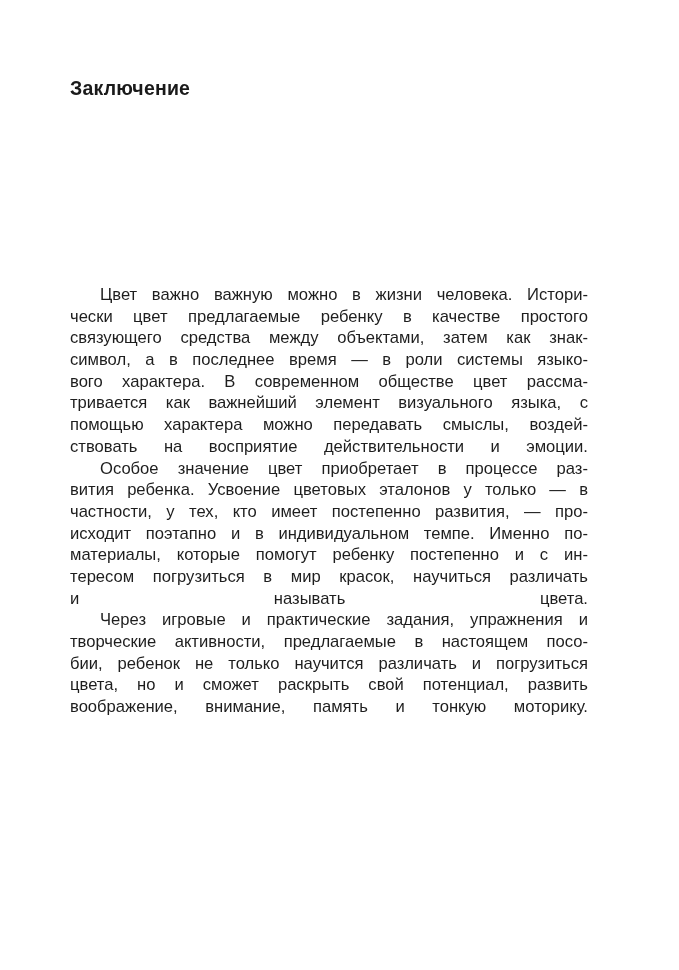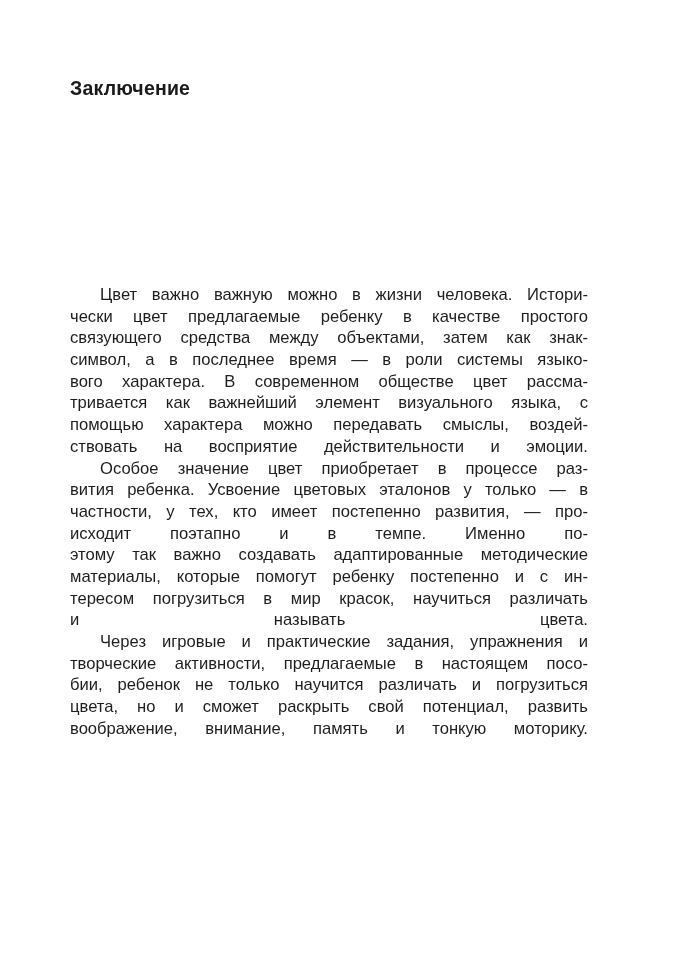--- a/index.html
+++ b/index.html
@@ -192,33 +192,24 @@
           <span>—</span>
           <span>про-</span>
         </span>
       </span>
     <span class="line">
         <span class="line-inner">
           <span>исходит</span>
           <span>поэтапно</span>
           <span>и</span>
           <span>в</span>
+          <span>индивидуальном</span>
           <span>темпе.</span>
           <span>Именно</span>
           <span>по-</span>
-        </span>
-      </span>
-    <span class="line">
-        <span class="line-inner">
-          <span>этому</span>
-          <span>так</span>
-          <span>важно</span>
-          <span>создавать</span>
-          <span>адаптированные</span>
-          <span>методические</span>
         </span>
       </span>
     <span class="line">
         <span class="line-inner">
           <span>материалы,</span>
           <span>которые</span>
           <span>помогут</span>
           <span>ребенку</span>
           <span>постепенно</span>
           <span>и</span>

